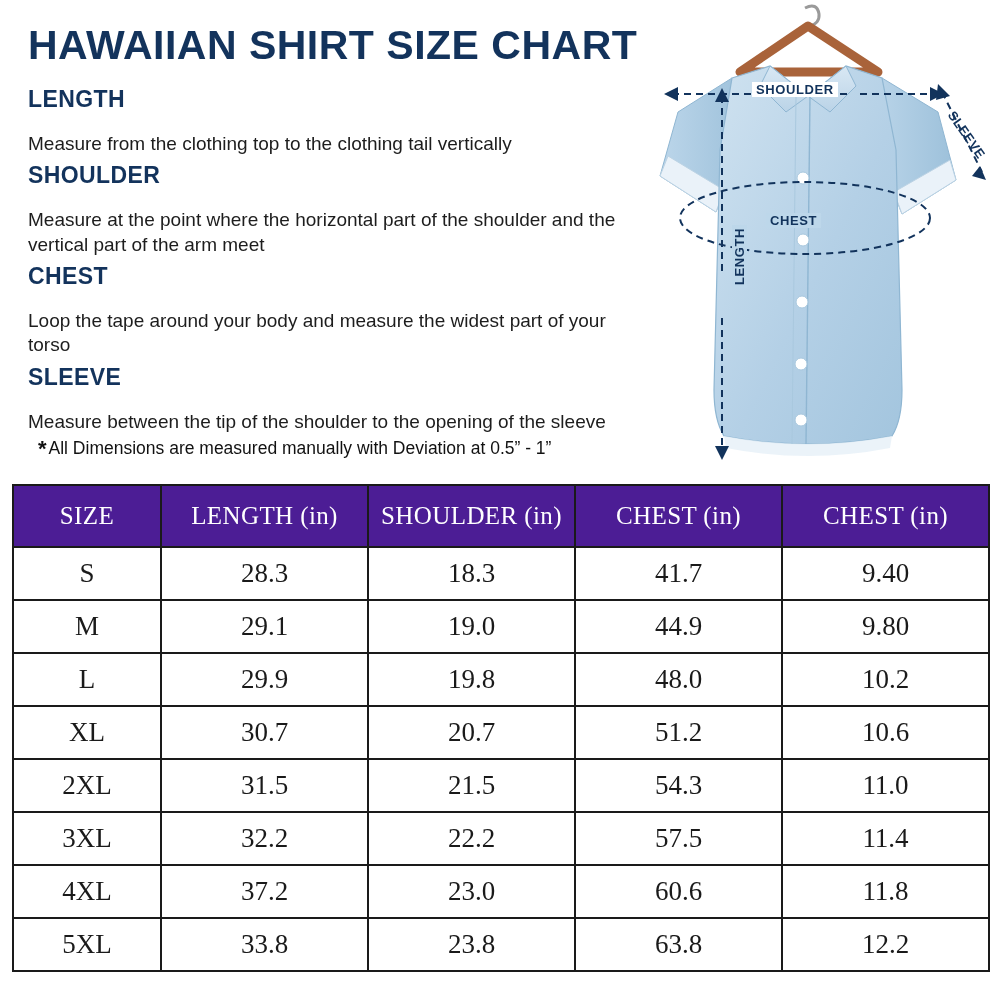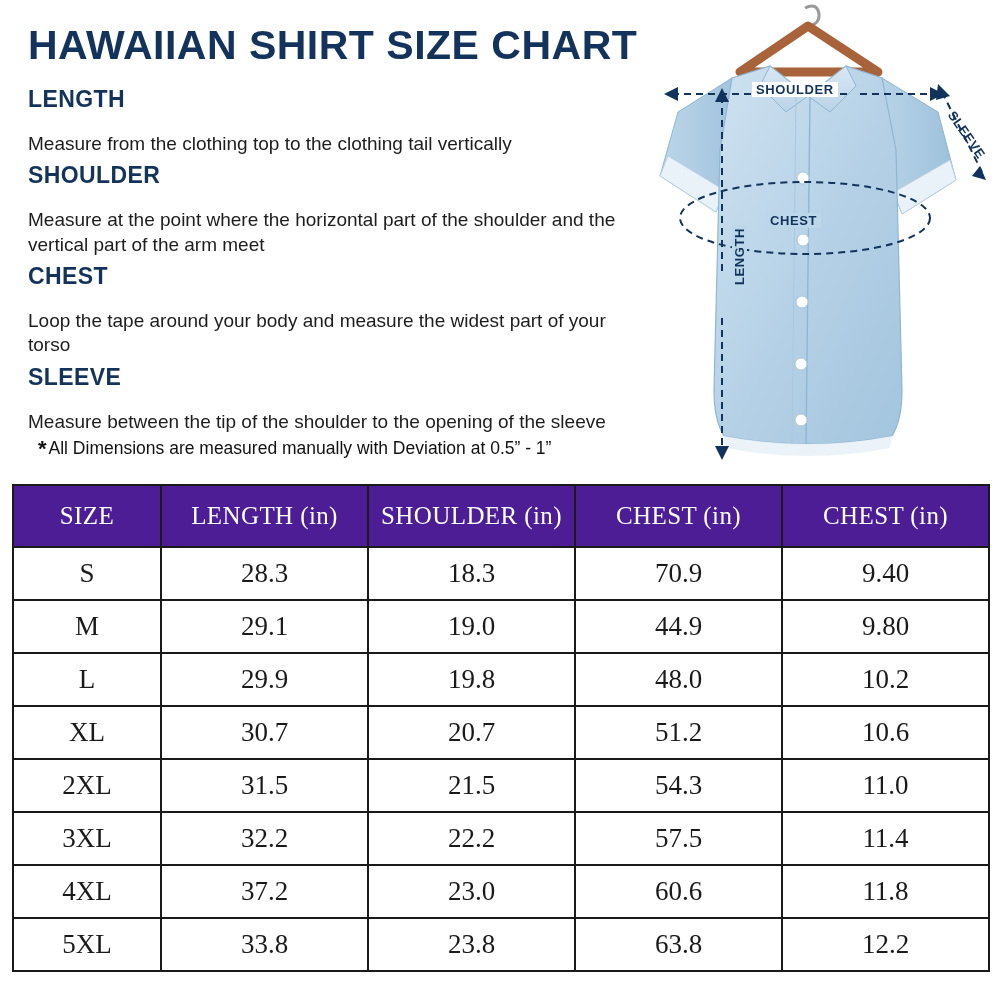--- a/index.html
+++ b/index.html
@@ -259,21 +259,21 @@
           <th>SHOULDER (in)</th>
           <th>CHEST (in)</th>
           <th>CHEST (in)</th>
         </tr>
       </thead>
       <tbody>
         <tr>
           <td>S</td>
           <td>28.3</td>
           <td>18.3</td>
-          <td>70.9</td>
+          <td>41.7</td>
           <td>9.40</td>
         </tr>
         <tr>
           <td>M</td>
           <td>29.1</td>
           <td>19.0</td>
           <td>44.9</td>
           <td>9.80</td>
         </tr>
         <tr>

